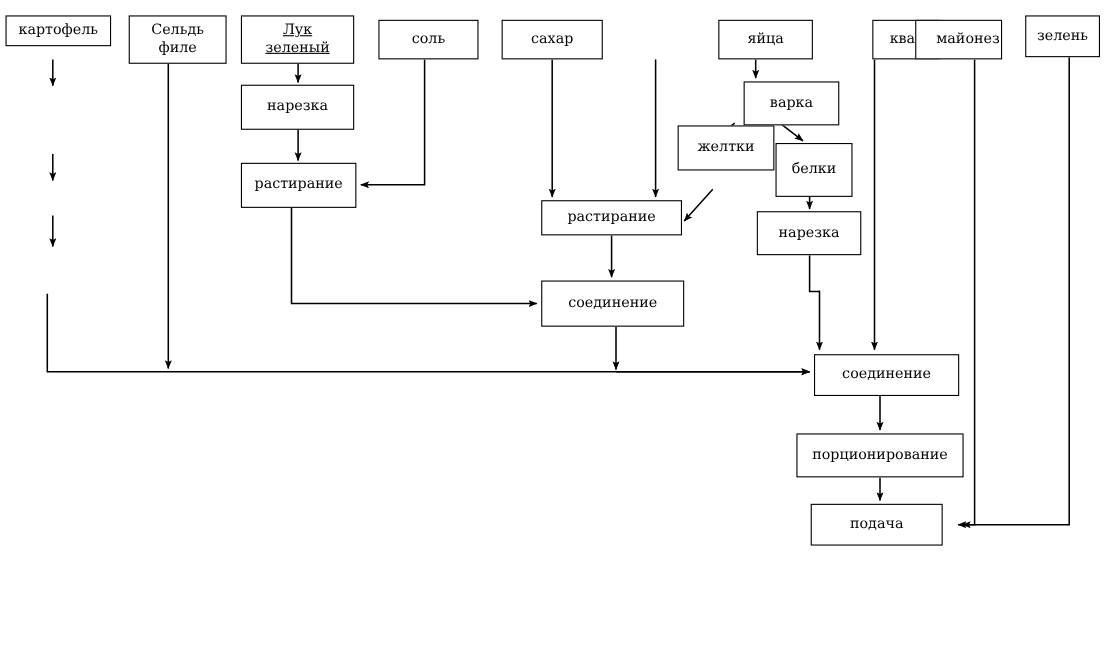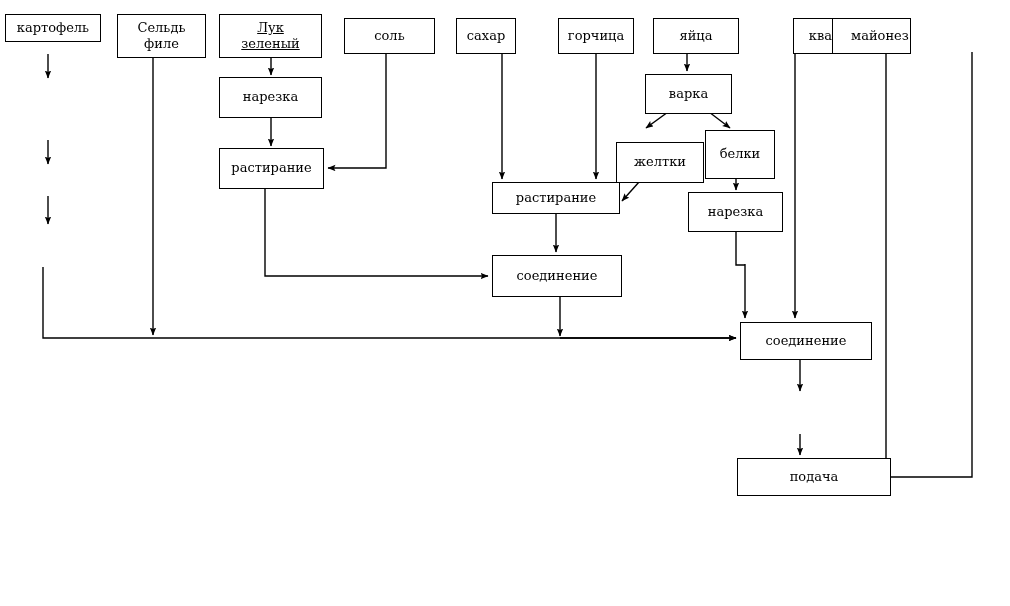--- a/index.html
+++ b/index.html
@@ -99,29 +99,30 @@
       <path d="M972,52 L972,477 L875,477" marker-end="url(#ah)"></path>
     </g>
   </svg>
 
   <div class="node" style="left: 5px; top: 14px; width: 96px; height: 28px;">картофель</div>
   <div class="node" style="left: 117px; top: 14px; width: 89px; height: 44px;">Сельдь
 филе</div>
   <div class="node" style="left: 219px; top: 14px; width: 103px; height: 44px; text-decoration: underline;">Лук
 зеленый</div>
   <div class="node" style="left: 344px; top: 18px; width: 91px; height: 36px;">соль</div>
-  <div class="node" style="left: 456px; top: 18px; width: 60px; height: 36px;">сахар</div>
-  <div class="node" style="left: 558px; top: 18px; width: 76px; height: 36px;">горчица</div>
+  <div class="node" style="left: 456px; top: 18px; width: 92px; height: 36px;">сахар</div>
   <div class="node" style="left: 653px; top: 18px; width: 86px; height: 36px;">яйца</div>
   <div class="node" style="left: 747px; top: 18px; width: 62px; height: 36px; margin-left: 46px;">квас</div>
   <div class="node" style="left: 832px; top: 18px; width: 79px; height: 36px; padding-left: 17px;">майонез</div>
+  <div class="node" style="left: 932px; top: 14px; width: 68px; height: 38px;">зелень</div>
   <div class="node" style="left: 219px; top: 77px; width: 103px; height: 41px;">нарезка</div>
-  <div class="node" style="left: 645px; top: 74px; width: 87px; height: 40px;">варка</div>
+  <div class="node" style="left: 676px; top: 74px; width: 87px; height: 40px;">варка</div>
   <div class="node" style="left: 219px; top: 148px; width: 105px; height: 41px;">растирание</div>
-  <div class="node" style="left: 616px; top: 142px; width: 88px; height: 41px;">желтки</div>
+  <div class="node" style="left: 616px; top: 114px; width: 88px; height: 41px;">желтки</div>
   <div class="node" style="left: 705px; top: 130px; width: 70px; height: 49px;">белки</div>
   <div class="node" style="left: 492px; top: 182px; width: 128px; height: 32px;">растирание</div>
   <div class="node" style="left: 688px; top: 192px; width: 95px; height: 40px;">нарезка</div>
   <div class="node" style="left: 492px; top: 255px; width: 130px; height: 42px;">соединение</div>
   <div class="node" style="left: 740px; top: 322px; width: 132px; height: 38px;">соединение</div>
-  <div class="node" style="left: 737px; top: 458px; width: 154px; height: 38px;">подача</div>
+  <div class="node" style="left: 724px; top: 394px; width: 152px; height: 40px;">порционирование</div>
+  <div class="node" style="left: 737px; top: 458px; width: 120px; height: 38px;">подача</div>
 
 </div>
 
 </body></html>

